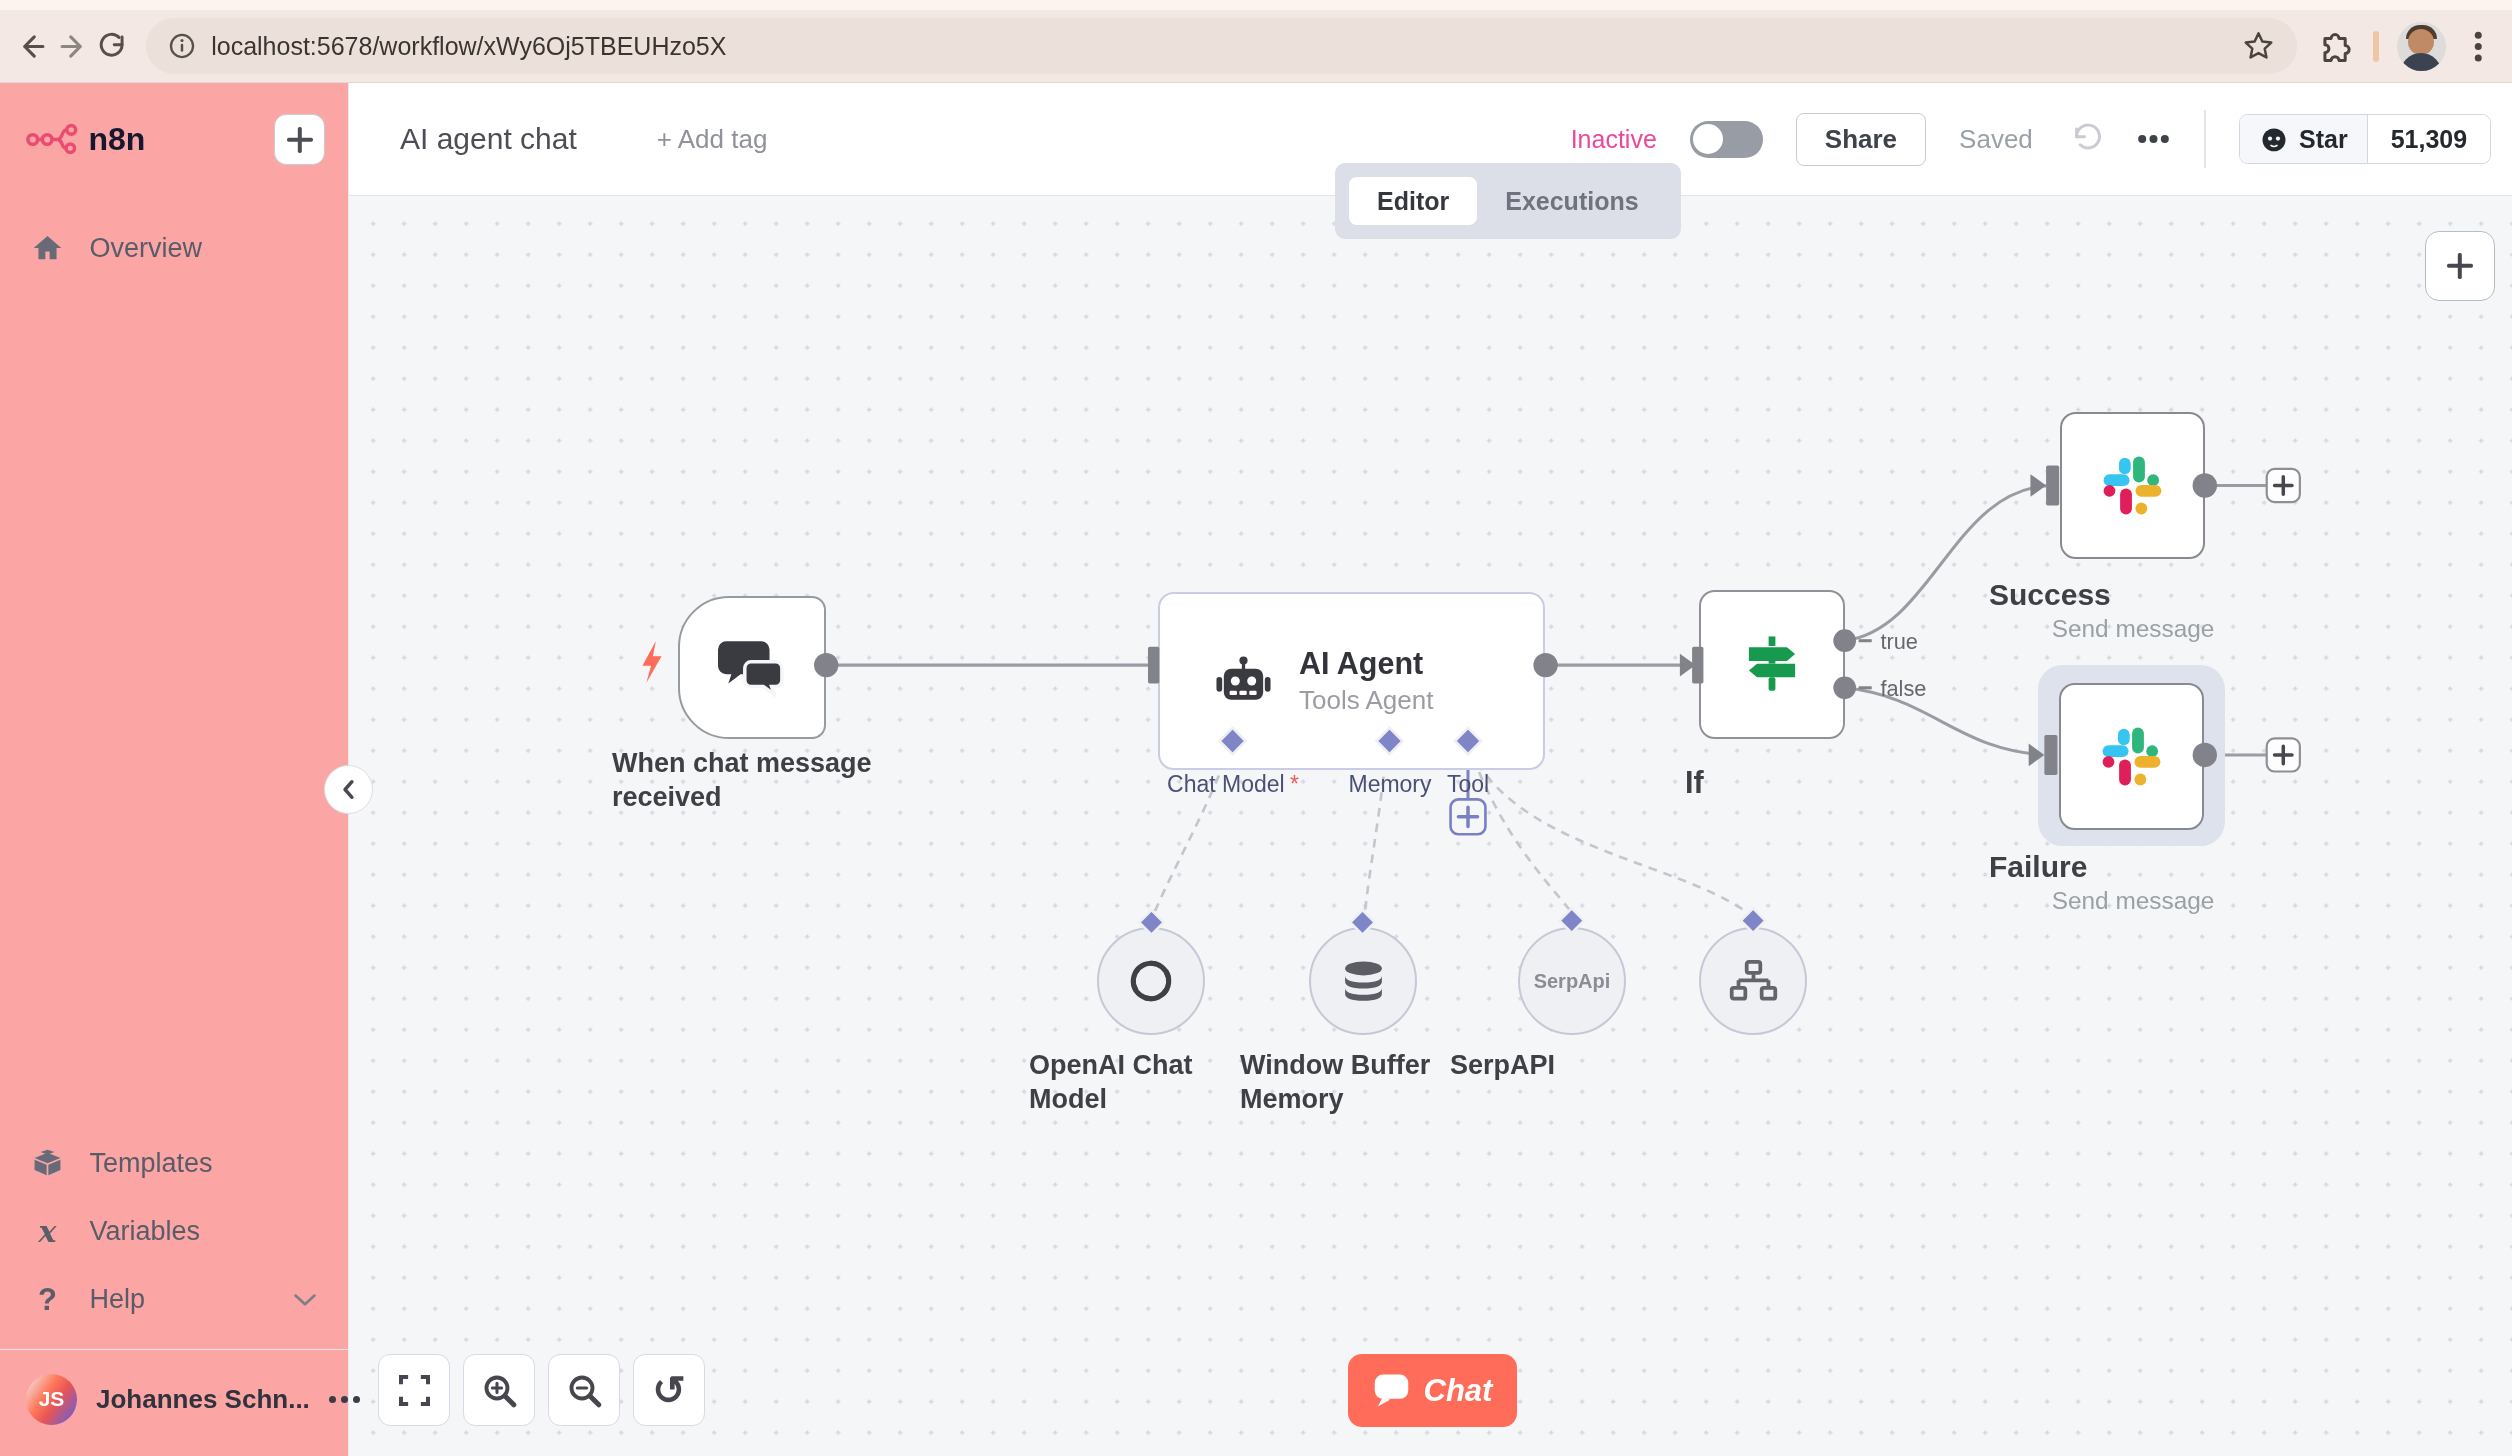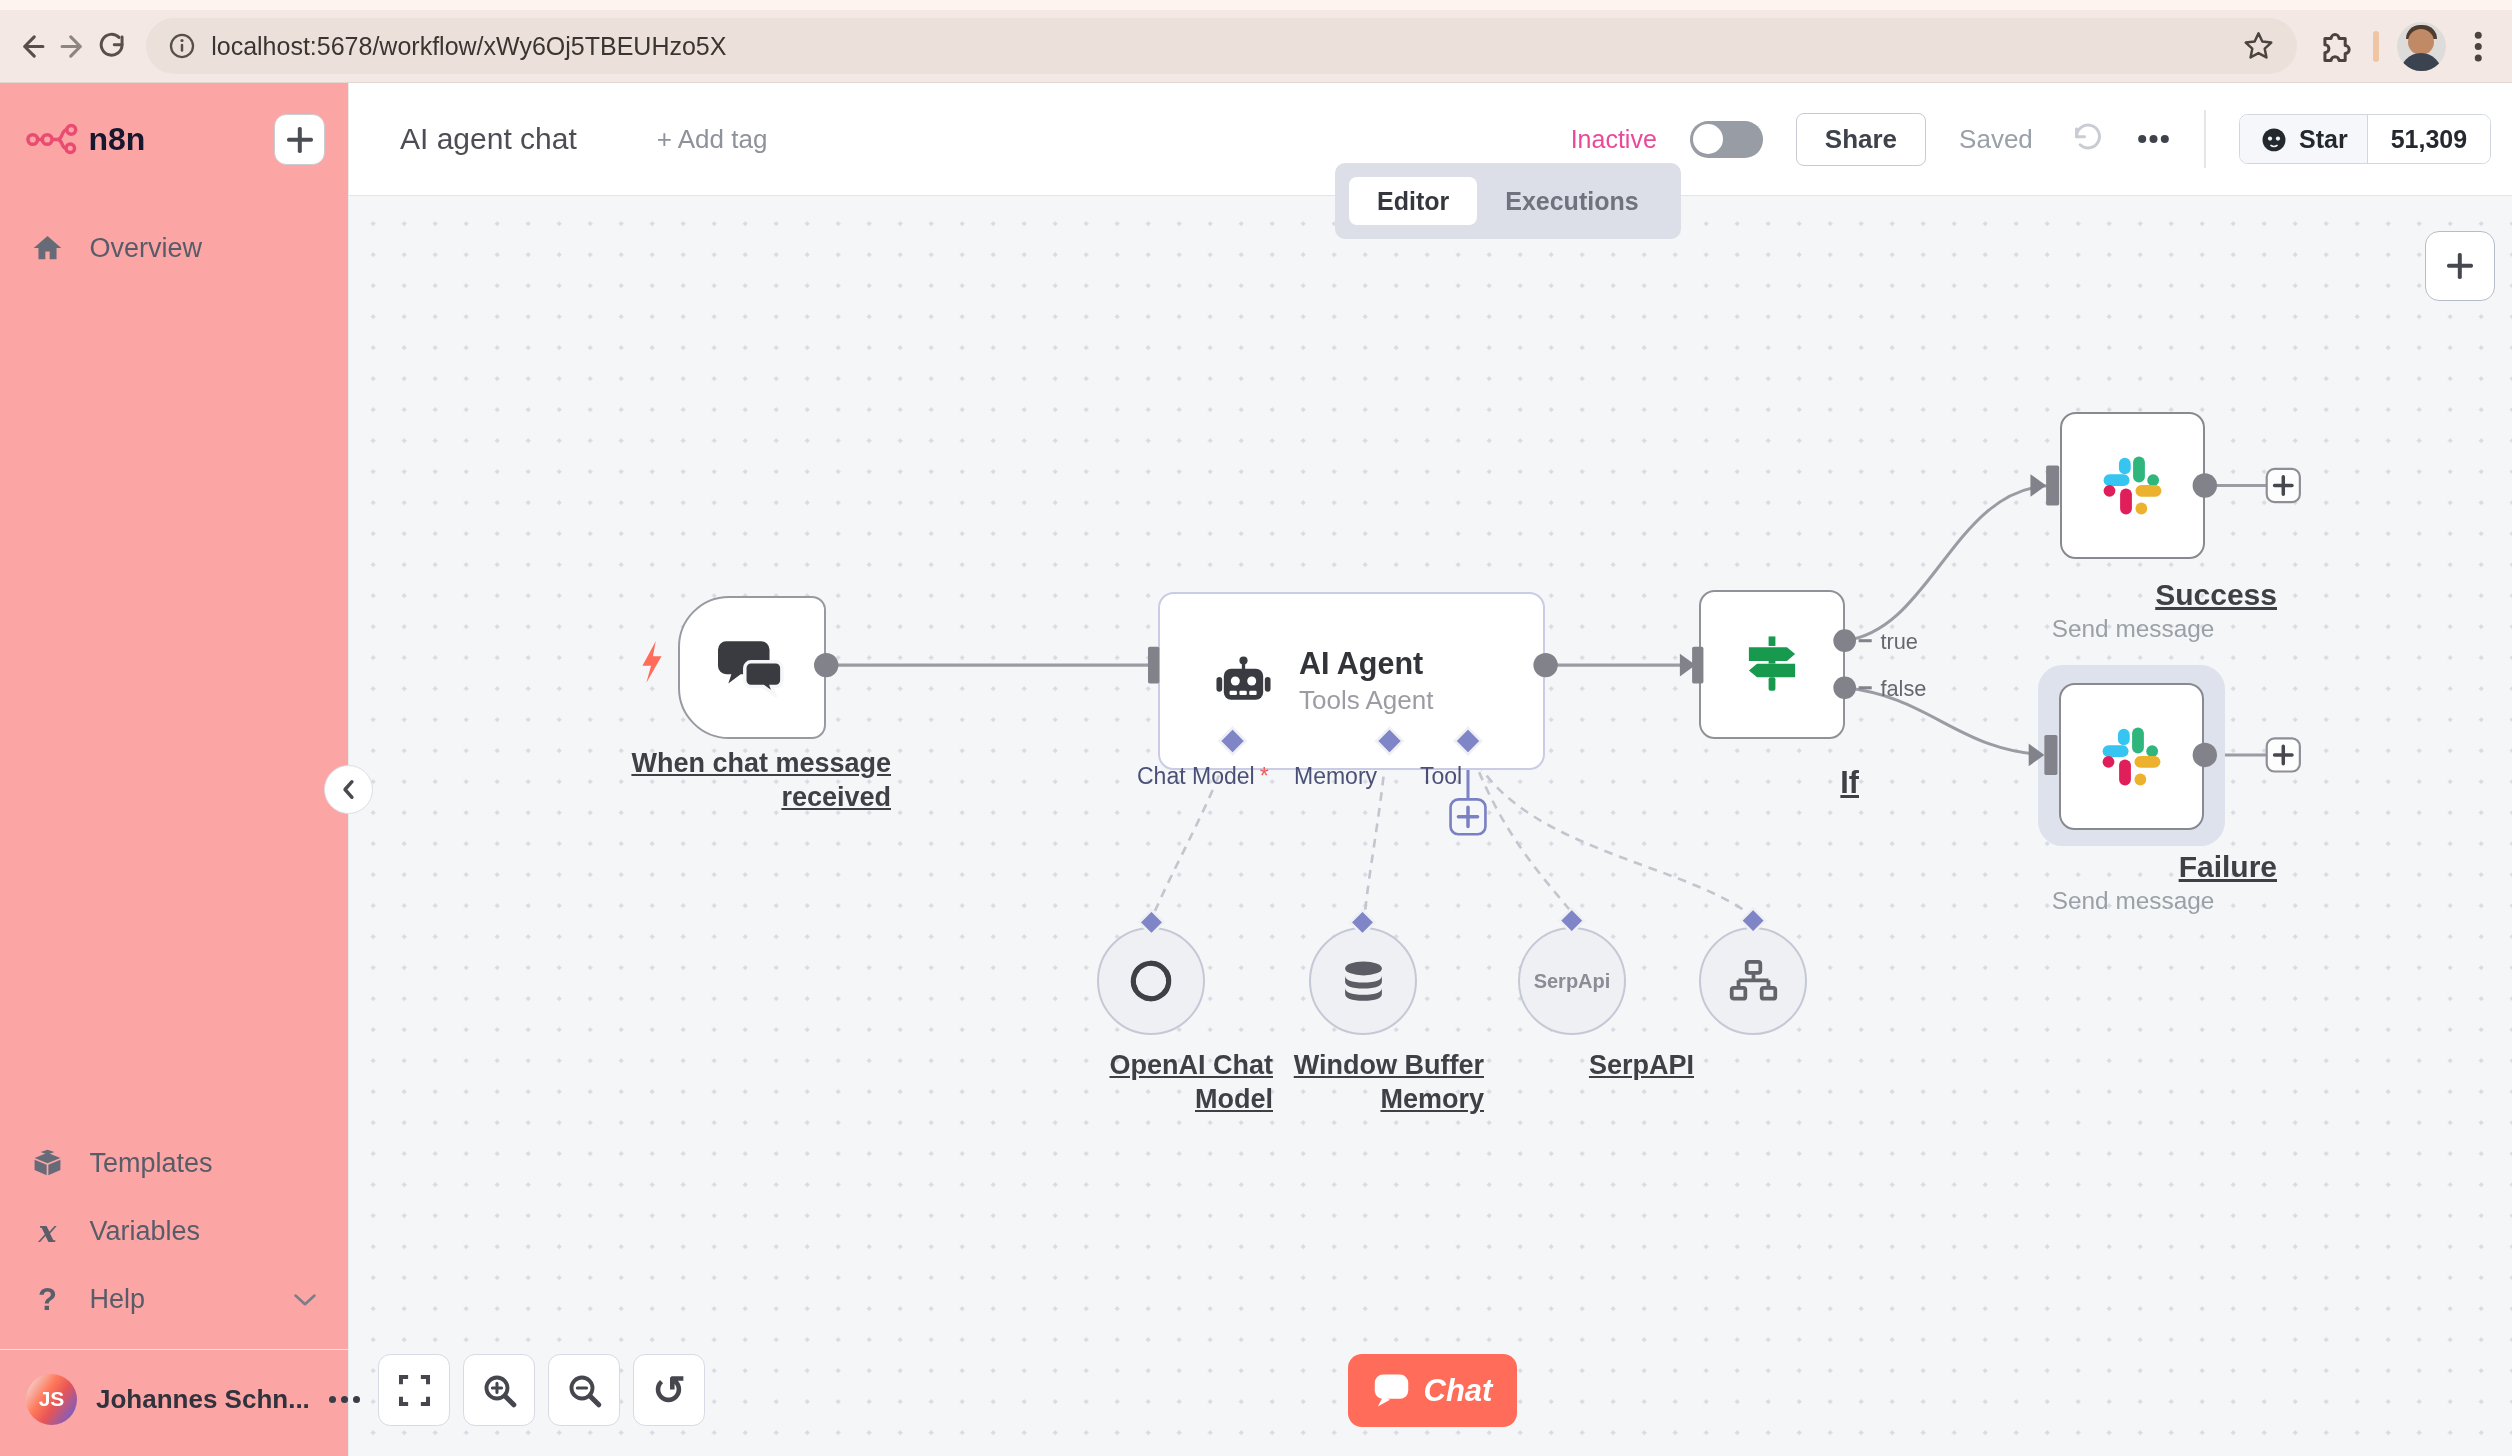--- a/index.html
+++ b/index.html
@@ -94,23 +94,23 @@
                 border-radius:15.7px; justify-content:flex-start; padding-left:54px; gap:26px; }
   .agent-title { font-size:30.5px; font-weight:700; color:#33343a; }
   .agent-sub { font-size:26px; color:#9b9ca4; margin-top:4.4px; }
   .node-if { left:1350px; top:394px; width:146px; height:149px; border:2.2px solid #919299; border-radius:15.7px; }
   .node-slack { width:145px; height:147px; border:2.2px solid #888a90; border-radius:15.7px; }
   .node-success { left:1711px; top:216px; }
   .node-failure { left:1710px; top:487px; }
   .failure-halo { position:absolute; left:1689px; top:469px; width:187px; height:181px;
                   background:#dee2ec; border-radius:24.4px; }
   .bolt { position:absolute; left:288px; top:445px; }
-  .node-label { position:absolute; text-align:right; font-size:27px; font-weight:600; color:#3e4046; line-height:1.25;text-decoration:underline; }
+  .node-label { position:absolute; text-align:left; font-size:27px; font-weight:600; color:#3e4046; line-height:1.25; }
   .node-sublabel { position:absolute; text-align:center; font-size:24.4px; font-weight:400; color:#9aa0a6; }
-  .port-label { position:absolute; font-size:23px; font-weight:500; color:#4b5076; }
+  .port-label { position:absolute; text-align:center; font-size:23px; font-weight:500; color:#4b5076;margin-top:8px; }
   .req { color:#f25a5a; margin-left:5.2px; }
   .subnode { position:absolute; width:108px; height:108px; border-radius:50%; background:#eef0f4;
              border:2.2px solid #c5c9d6; display:flex; align-items:center; justify-content:center; }
   .serp-txt { font-size:20px; font-weight:700; color:#8a8c96; }
 
   .canvas-plus { position:absolute; left:2076px; top:35px; width:70px; height:70px; background:#fff;
                  border:1.7px solid #b6bcc8; border-radius:14px; cursor:pointer; }
   .canvas-plus .plus-glyph:before, .canvas-plus .plus-glyph:after { background:#47474f; }
 
   .zoom-controls { position:absolute; left:29px; top:1158px; display:flex; gap:13px; }

